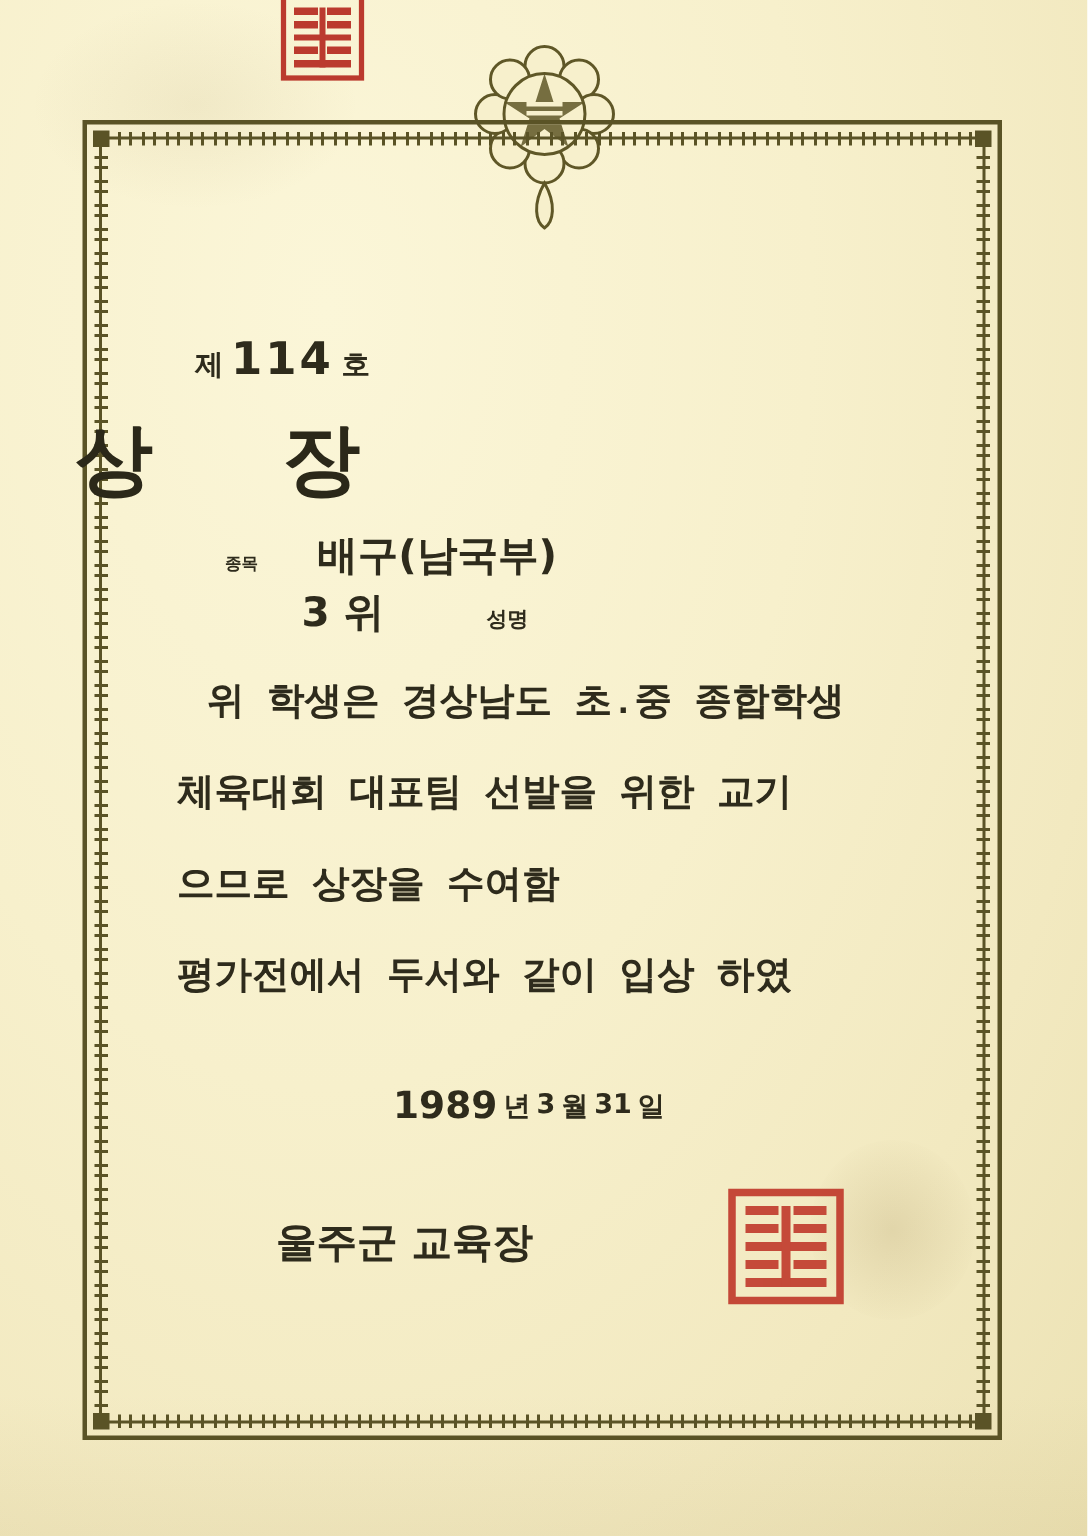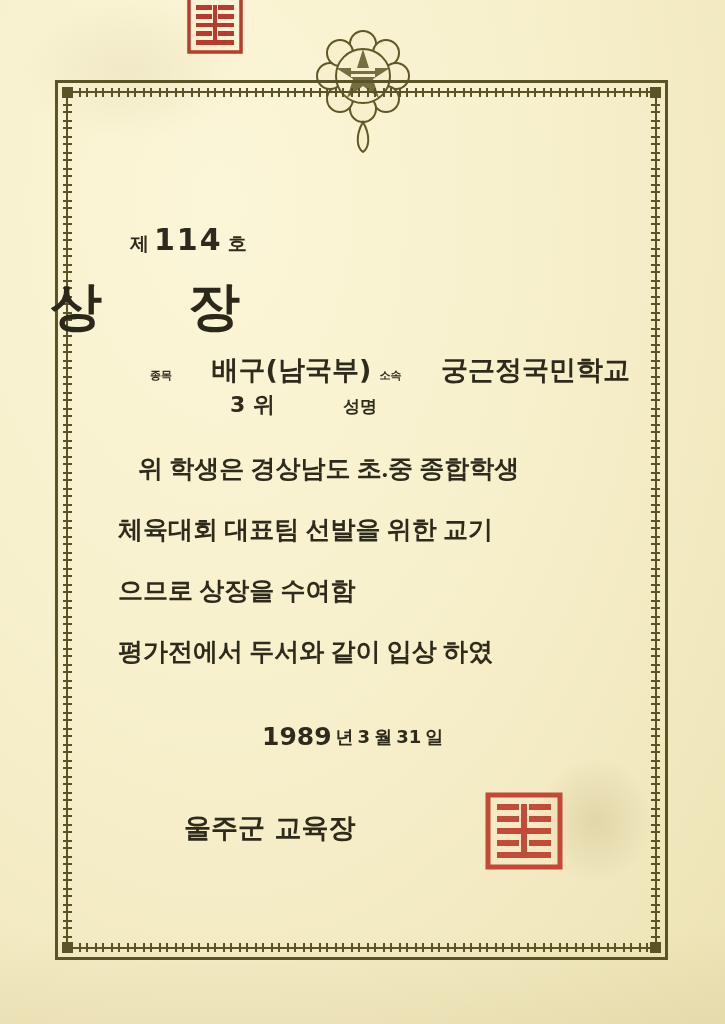--- a/index.html
+++ b/index.html
@@ -183,30 +183,30 @@
     align-items: baseline;
   }
   .f-label { font-size: 11px; margin-right: 6px; }
   .f-value { font-size: 27px; padding-left: 28px; }
   .field-col-left { width: 230px; }
   .rank-row {
     margin-top: 2px;
     display: flex;
     align-items: baseline;
   }
-  .rank-val { font-size: 22px; margin-left: 80px; }
-  .name-label { font-size: 17px; margin-left: 68px; }
+  .rank-val { font-size: 27px; margin-left: 51px; }
+  .name-label { font-size: 14px; margin-left: 68px; }
 
   .body-text {
     position: absolute;
     left: 118px;
     top: 438px;
     width: 500px;
     color: #2e2b1c;
-    font-family: Liberation Serif, serif;
+    font-family: Liberation Mono, monospace;
     font-weight: 600;
     font-size: 25px;
     line-height: 61px;
   }
   .body-line { white-space: nowrap; }
   .body-line.indent { padding-left: 20px; }
 
   .date-line {
     position: absolute;
     left: 262px;
@@ -305,24 +305,20 @@
   </div>
 
   <div class="big-title">상 장</div>
 
   <div class="fields">
     <div class="field-row">
       <div class="field-col-left hw">
         <span class="f-label">종목</span>
         <span class="f-value">배구(남국부)</span>
       </div>
-      <div class="hw">
-        <span class="f-label">소속</span>
-        <span class="f-value">궁근정국민학교</span>
-      </div>
     </div>
     <div class="rank-row hw">
       <span class="rank-val">3 위</span>
       <span class="name-label">성명</span>
     </div>
   </div>
 
   <div class="body-text">
     <div class="body-line indent">위 학생은 경상남도 초.중 종합학생</div>
     <div class="body-line">체육대회 대표팀 선발을 위한 교기</div>

